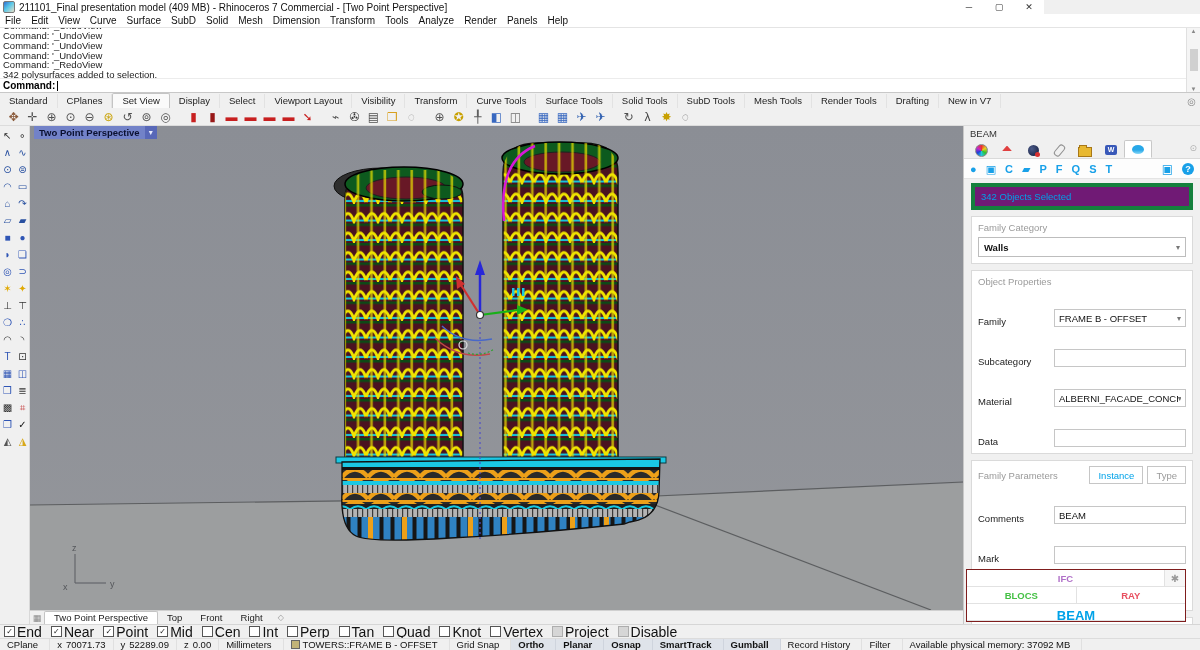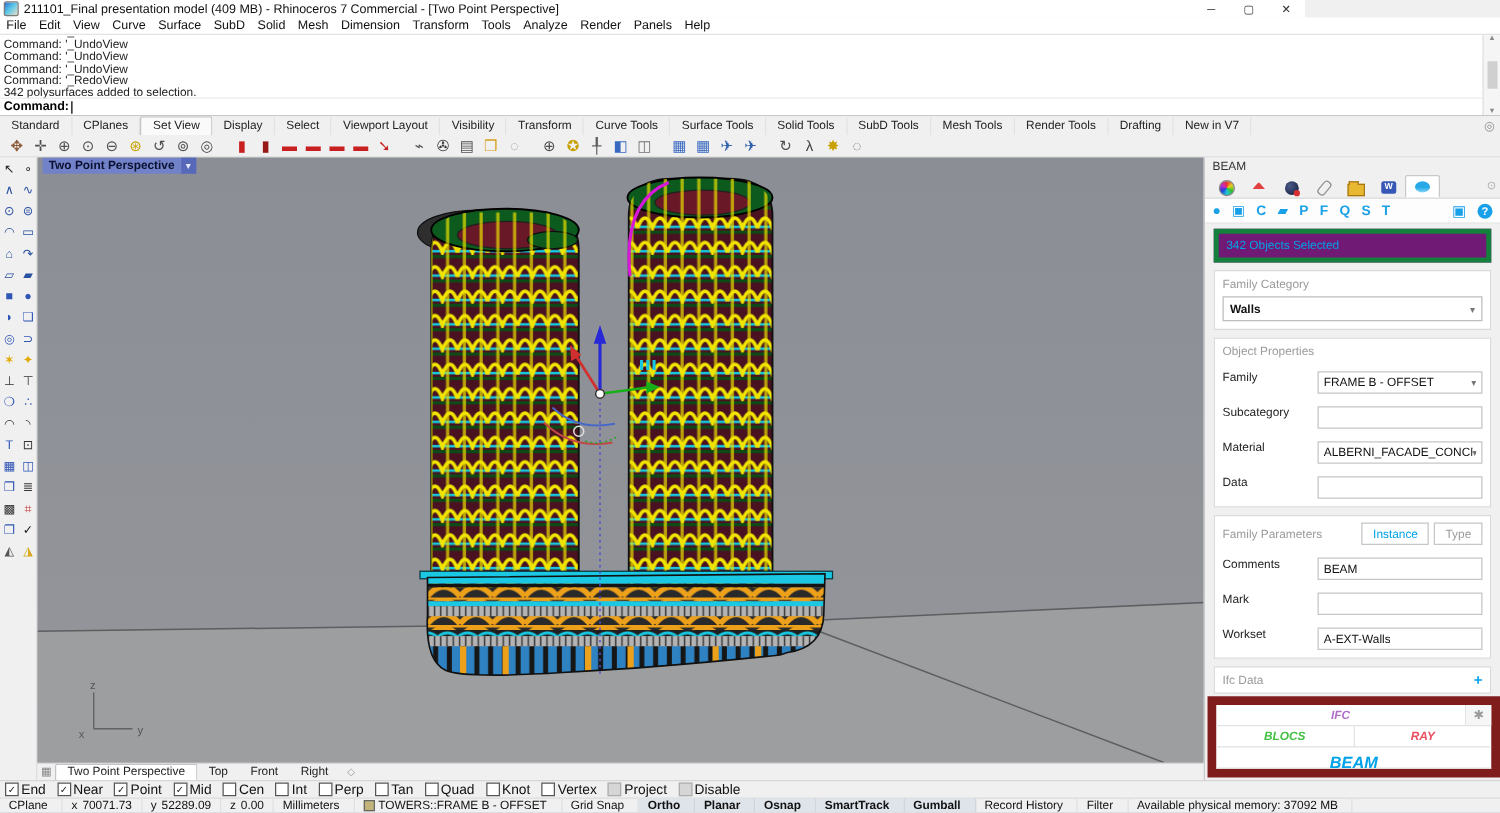--- a/index.html
+++ b/index.html
@@ -69,39 +69,39 @@
   .bico{font-size:11px;font-weight:bold;line-height:18px;}
   .bico.glyph{font-size:12px;}
   #bluebar .spacer{flex:1;}
   .helpcircle{width:12px;height:12px;border-radius:50%;background:#18a0e8;color:#fff;font-size:9px;font-weight:bold;text-align:center;line-height:12px;}
   #pcontent{padding:4px 7px 0 7px;}
   #selbox{background:#701a75;border:4px solid #15803d;height:19px;display:flex;align-items:center;padding-left:6px;color:#00a2e8;}
   .psec{background:#fff;border:1px solid #dadada;margin-top:6px;padding:5px 6px 6px 6px;}
   .plabel{color:#9a9a9a;margin-bottom:4px;}
   .pselect{border:1px solid #bdbdbd;height:18px;display:flex;align-items:center;justify-content:space-between;padding:0 5px;color:#111;font-weight:bold;}
   .ddarrow{color:#777;font-size:8px;}
-  .prow{display:flex;align-items:flex-start;margin-top:10px;}
+  .prow{display:flex;align-items:flex-end;margin-top:22px;}
   .prow .rlabel{width:76px;color:#222;}
   .rfield{flex:1;border:1px solid #c6c6c6;height:16px;display:flex;align-items:center;justify-content:space-between;padding:0 4px;color:#111;background:#fff;min-width:0;}
   .rfield span{white-space:nowrap;overflow:hidden;}
   .fphead{display:flex;align-items:center;}
   .fphead .plabel{margin:0;flex:1;}
   .pbtn{border:1px solid #c6c6c6;height:16px;padding:0 8px;display:flex;align-items:center;margin-left:4px;color:#9a9a9a;}
   .pbtn.active{color:#00a2e8;}
   #ifcsec{display:flex;align-items:center;background:#fff;border:1px solid #dadada;margin-top:6px;height:20px;padding:0 6px;}
   #ifcsec .plabel{margin:0;flex:1;}
   #ifcplus{color:#00a2e8;font-weight:bold;font-size:12px;}
-  #pbottom{position:absolute;left:2px;right:0;bottom:2px;border:7px solid #7f1d1d;background:#fff;font-style:italic;}
+  #pbottom{position:absolute;left:2px;right:14px;bottom:2px;border:1px solid #7f1d1d;background:#fff;}
   .btrow{display:flex;border-bottom:1px solid #e2e2e2;height:16px;}
   .btcell{flex:1;display:flex;align-items:center;justify-content:center;font-weight:bold;font-size:9.5px;border-right:1px solid #e2e2e2;}
   .btcell:last-child{border-right:none;}
   #btgear{flex:0 0 20px;color:#9a9a9a;background:#f6f6f6;font-size:10px;}
   #btbeam{height:22px;display:flex;align-items:center;justify-content:center;font-size:13px;font-weight:bold;border-bottom:none;}
   
-  #osnap{top:624px;left:0;width:1200px;height:14px;background:#f0f0f0;border-top:1px solid #d6d6d6;box-sizing:border-box;display:flex;align-items:center;font-size:11px;color:#111;padding-left:4px;gap:9px;}
+  #osnap{top:624px;left:0;width:1200px;height:14px;background:#f0f0f0;border-top:1px solid #d6d6d6;box-sizing:border-box;display:flex;align-items:center;font-size:14px;color:#111;padding-left:4px;gap:9px;}
   .oitem{display:flex;align-items:center;gap:2px;}
   .cbox{width:9px;height:9px;border:1px solid #555;background:#fff;font-size:8px;line-height:9px;text-align:center;color:#222;}
   .oitem.checked .cbox::after{content:"✓";}
   .oitem.disabled .cbox{background:#d6d6d6;border-color:#adadad;}
   
   #statusbar{top:638px;left:0;width:1200px;height:12px;background:#f0f0f0;border-top:1px solid #dcdcdc;box-sizing:border-box;display:flex;align-items:stretch;font-size:9.5px;color:#111;}
   .scell{display:flex;align-items:center;padding:0 7px;border-right:1px solid #e0e0e0;white-space:nowrap;}
   .scell.bold{font-weight:bold;background:#dfe3ea;border-right:1px solid #cfd4dd;}
   .scell .swatch{display:none;width:7px;height:7px;background:#c2b478;border:1px solid #666;margin-right:3px;}
   .scell .swatch.show{display:inline-block;}

